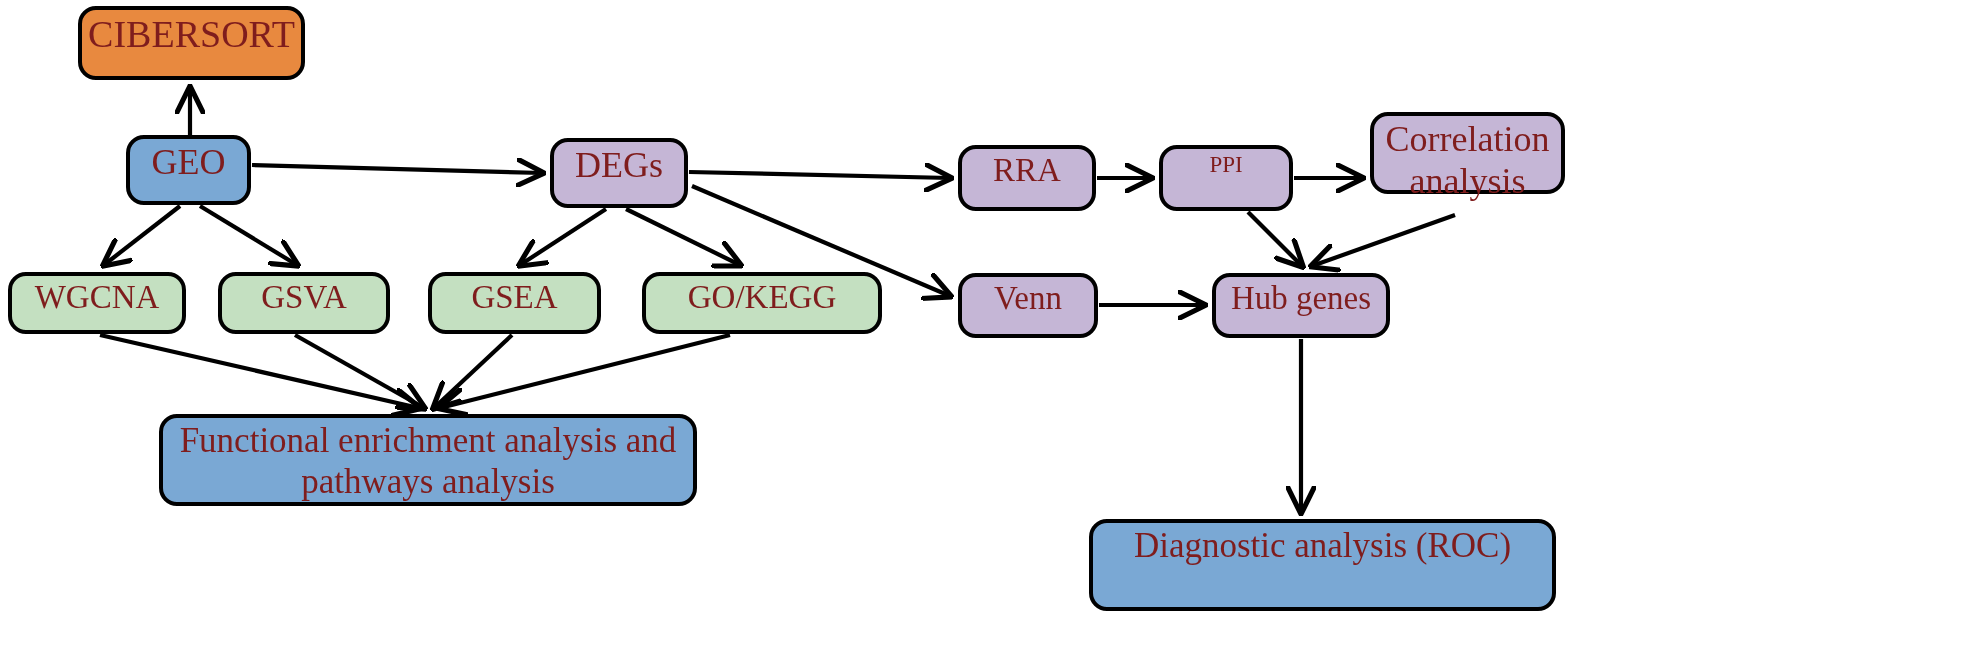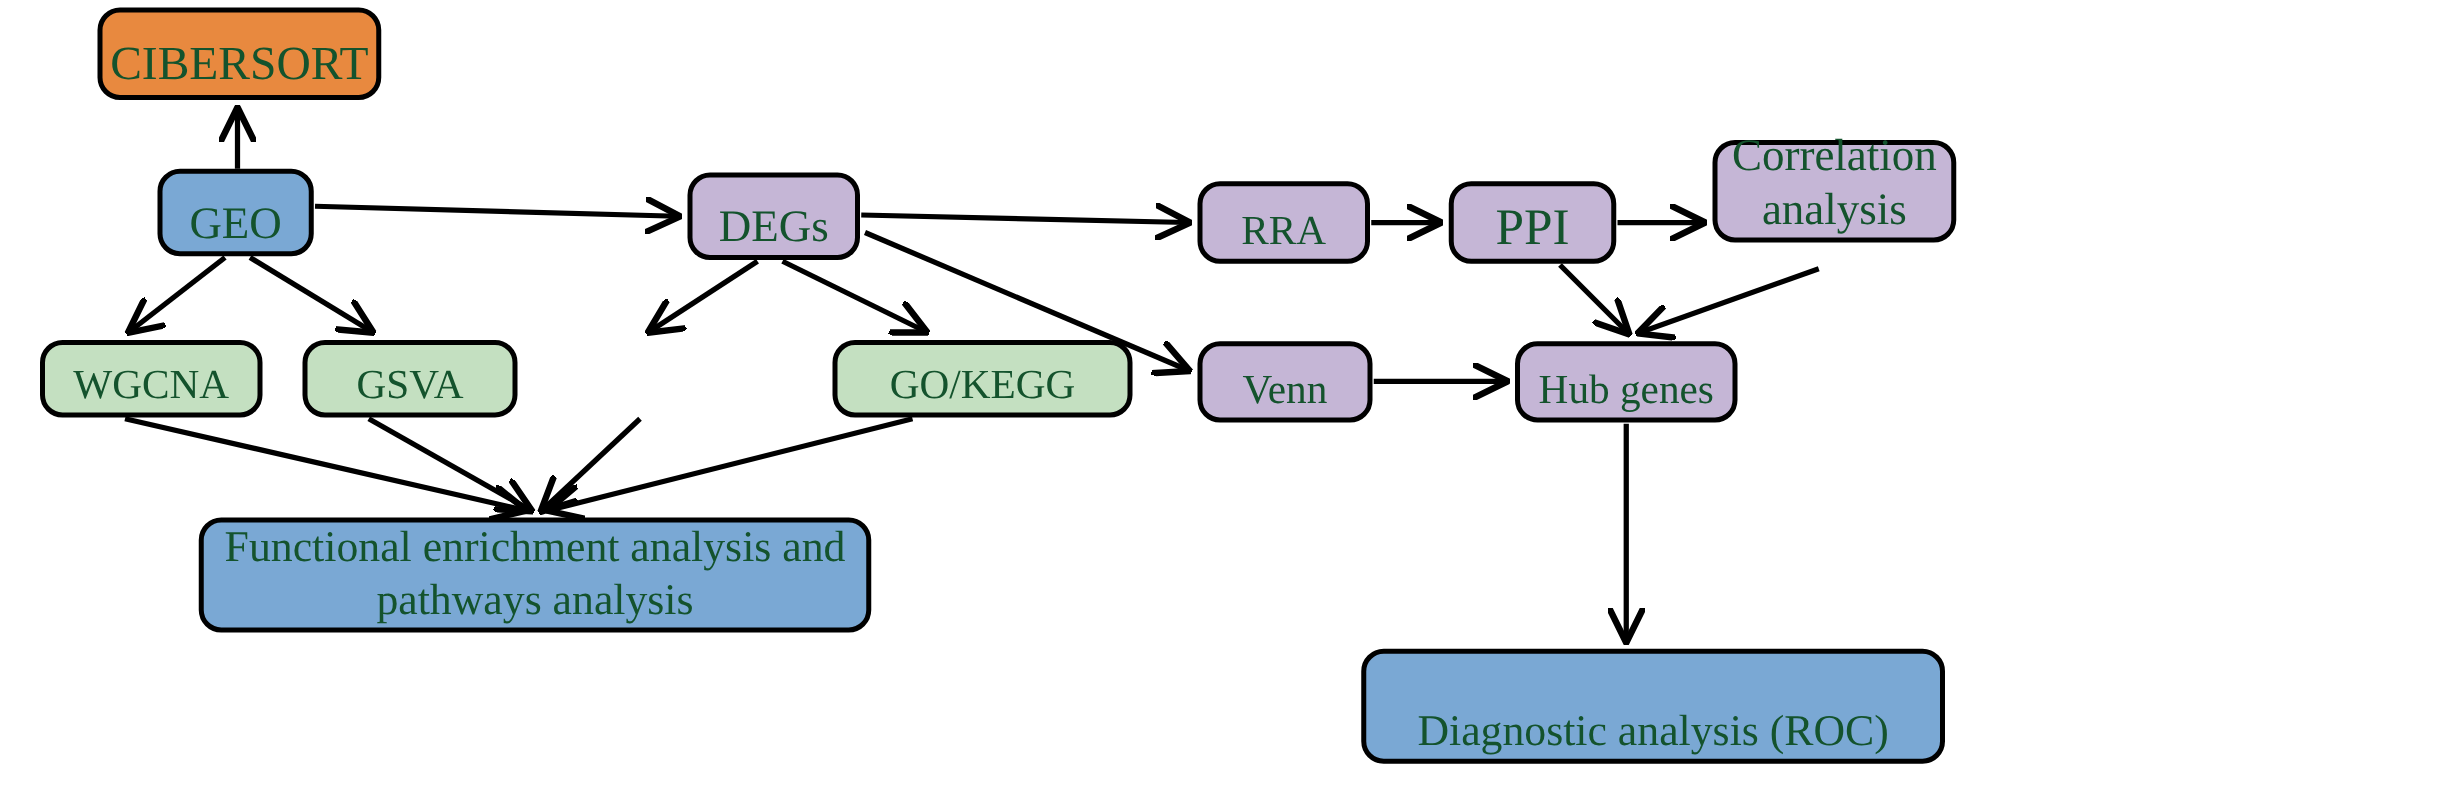--- a/index.html
+++ b/index.html
@@ -26,45 +26,45 @@
     width: 1965px;
     height: 645px;
     pointer-events: none;
   }
   .node {
     position: absolute;
     box-sizing: border-box;
     border: 4px solid #000000;
     border-radius: 18px;
     display: flex;
-    align-items: flex-end;
+    align-items: flex-start;
     justify-content: center;
     text-align: center;
-    color: #14532d;
+    color: #7f1d1d;
     line-height: 1.18;
     z-index: 3;
     padding: 2px 6px;
   }
   .node .node-label {
     display: block;
     width: 100%;
     white-space: pre-line;
   }
   
   .c-orange { background: #e8893f; }
   .c-blue   { background: #7aa8d4; }
-  .c-green  { background: #c4e0c1; margin-left: 24px; }
+  .c-green  { background: #c4e0c1; }
   .c-purple { background: #c5b6d6; }
 
   
   #n-cibersort      { left:78px;   top:6px;    width:227px; height:74px;  font-size:38px; }
   #n-geo            { left:126px;  top:135px;  width:125px; height:70px;  font-size:36px; }
   #n-degs           { left:550px;  top:138px;  width:138px; height:70px;  font-size:36px; }
   #n-rra            { left:958px;  top:145px;  width:138px; height:66px;  font-size:33px; }
-  #n-ppi            { left:1159px; top:145px;  width:134px; height:66px;  font-size:41px; }
+  #n-ppi            { left:1159px; top:145px;  width:134px; height:66px;  font-size:23px; }
   #n-correlation    { left:1370px; top:112px;  width:195px; height:82px; font-size:36px; }
   #n-wgcna          { left:8px;    top:272px;  width:178px; height:62px;  font-size:33px; }
   #n-gsva           { left:218px;  top:272px;  width:172px; height:62px;  font-size:33px; }
   #n-gsea           { left:428px;  top:272px;  width:173px; height:62px;  font-size:33px; }
   #n-gokegg         { left:642px;  top:272px;  width:240px; height:62px;  font-size:33px; }
   #n-venn           { left:958px;  top:273px;  width:140px; height:65px;  font-size:33px; }
   #n-hubgenes       { left:1212px; top:273px;  width:178px; height:65px;  font-size:33px; }
   #n-functional     { left:159px;  top:414px;  width:538px; height:92px;  font-size:35px; }
   #n-diagnostic     { left:1089px; top:519px;  width:467px; height:92px;  font-size:35px; }
 </style>
@@ -145,20 +145,23 @@
   </div>
 
   <div class="node c-green" id="n-wgcna">
     <span class="node-label">WGCNA</span>
   </div>
 
   <div class="node c-green" id="n-gsva">
     <span class="node-label">GSVA</span>
   </div>
 
+  <div class="node c-green" id="n-gsea">
+    <span class="node-label">GSEA</span>
+  </div>
 
   <div class="node c-green" id="n-gokegg">
     <span class="node-label">GO/KEGG</span>
   </div>
 
   <div class="node c-purple" id="n-hubgenes">
     <span class="node-label">Hub genes</span>
   </div>
 
   <div class="node c-purple" id="n-venn">

